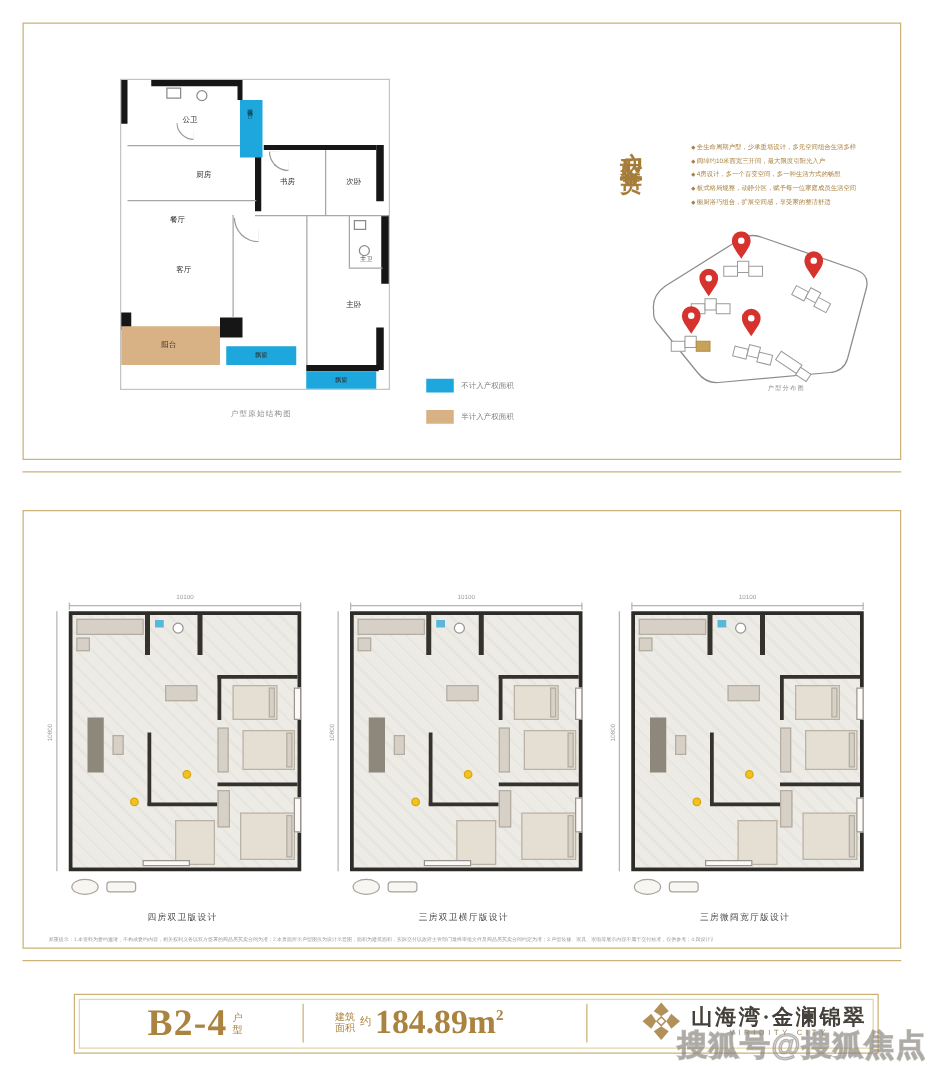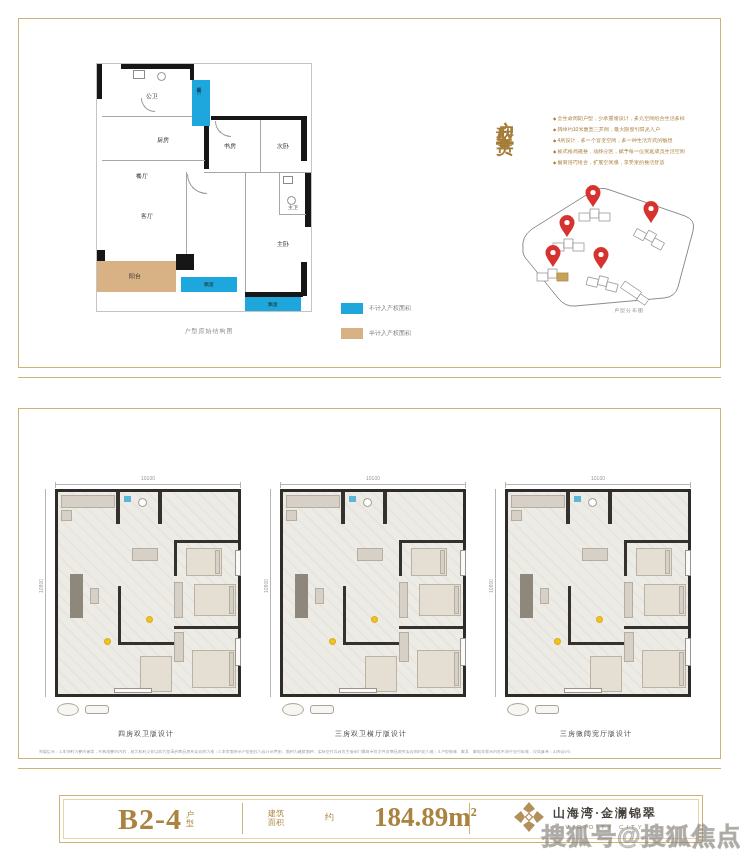--- a/index.html
+++ b/index.html
@@ -94,28 +94,28 @@
         border:1px solid #cdb176; background:#fff; }
   .strip-in { position:absolute; inset:3px; border:1px solid #e4d5ab; }
   .gold { color:#ab8340; }
   .unit-block { position:absolute; left:58px; top:6px; display:flex; align-items:center; }
   .unit-code { font-family:"Liberation Serif",serif; font-weight:bold; font-size:30px;
         color:#ab8340; letter-spacing:1px; }
   .vstack { display:flex; flex-direction:column; justify-content:center; margin-left:4px; }
   .vstack span { font-size:8px; line-height:9px; color:#ab8340; }
   .strip-divider { position:absolute; top:7px; width:1px; height:31px; background:#cdb176; }
   .dv1 { left:182px; } .dv2 { left:409px; }
-  .area-block { position:absolute; left:208px; top:6px; display:flex; align-items:center;gap:37px; }
+  .area-block { position:absolute; left:208px; top:6px; display:flex; align-items:center; }
   .approx { font-size:9px; color:#ab8340; margin:0 3px 0 4px; }
   .area-value { font-family:"Liberation Serif",serif; font-weight:bold; font-size:27px;
         color:#ab8340; }
   .area-value sup { font-size:12px; }
   .logo-block { position:absolute; left:452px; top:4px; display:flex; align-items:center; }
   .brand-col { margin-left:7px; text-align:center; }
-  .brand-cn { font-family:"Liberation Serif",serif; font-weight:bold; font-size:12px;
+  .brand-cn { font-family:"Liberation Serif",serif; font-weight:bold; font-size:17px;
         color:#44403a; letter-spacing:2px; line-height:17px; }
   .brand-en { font-size:6px; color:#9c8a60; letter-spacing:3px; margin-top:2px; }
 
   .watermark { position:absolute; left:542px; top:820px; z-index:9; white-space:nowrap;
         font-weight:bold; font-size:24px; color:rgba(150,146,140,.38);
         -webkit-text-stroke:1px rgba(125,120,114,.45); letter-spacing:1px; }
 </style>
 </head>
 <body>
 

